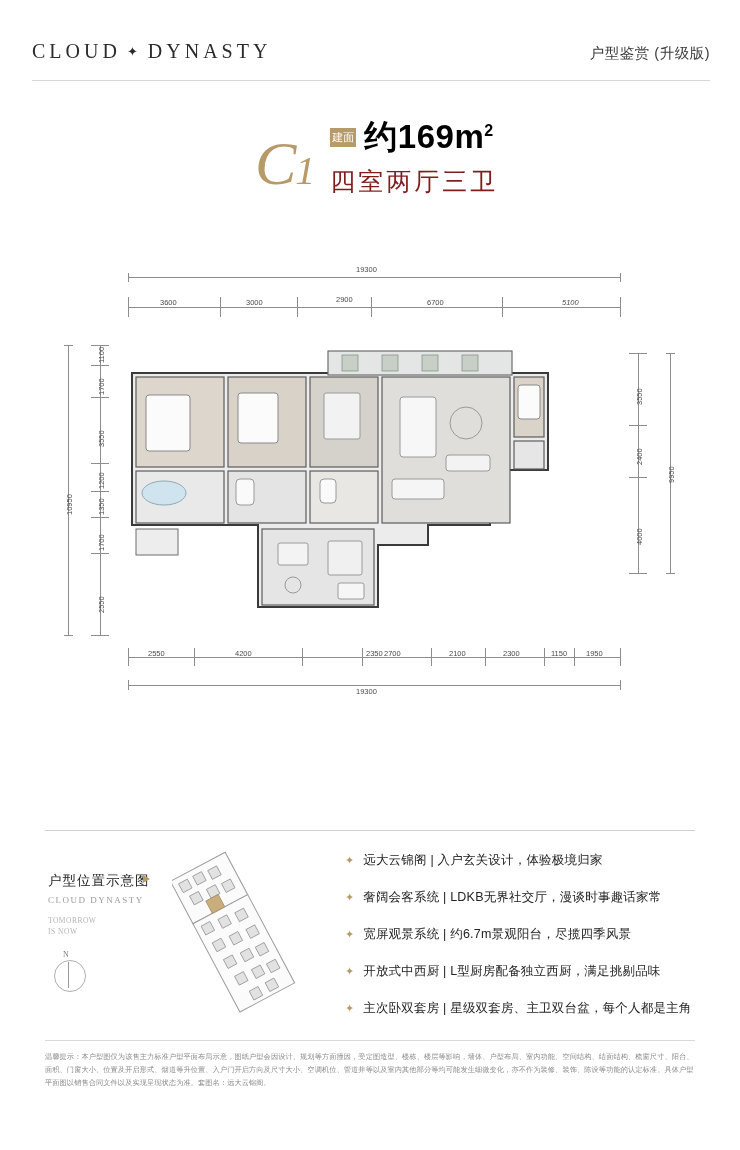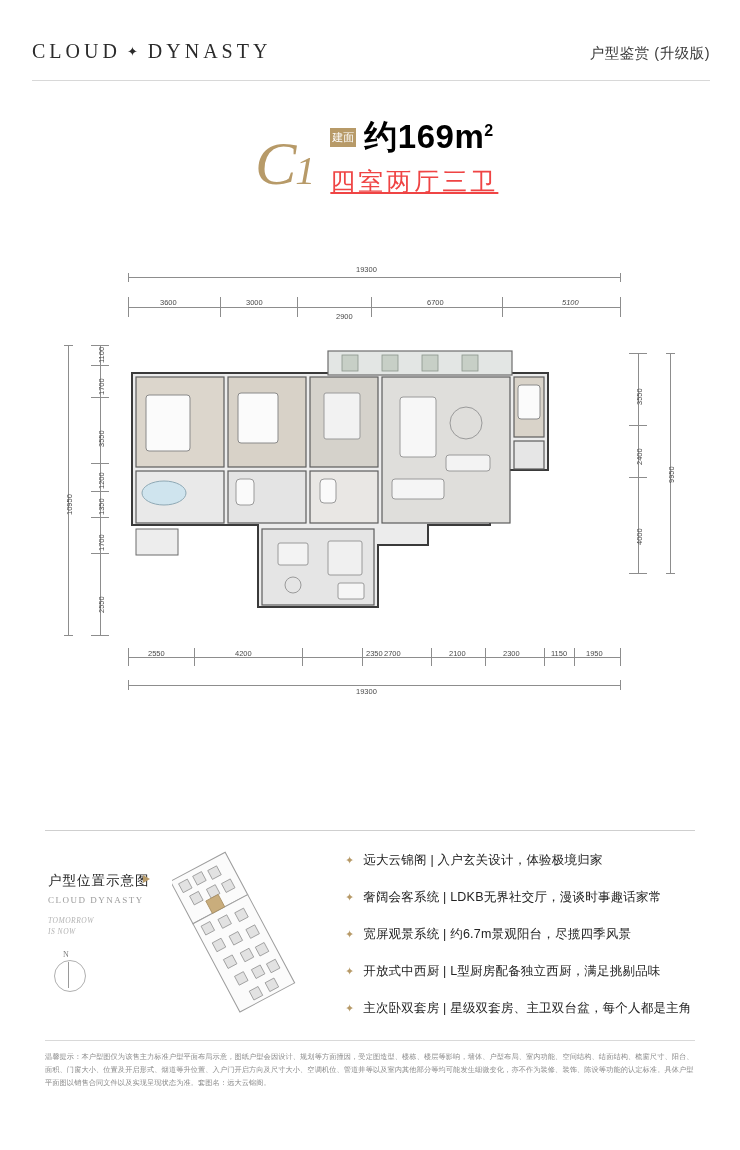--- a/index.html
+++ b/index.html
@@ -57,21 +57,21 @@
     padding:3px 2px;
     margin-right:8px;
     margin-bottom:6px;
   }
   .area{
     font-size:33px;font-weight:bold;color:#000000;line-height:1;letter-spacing:.5px;
   }
   .area sup{font-size:16px;font-weight:bold;vertical-align:super;}
   .rooms{
     margin-top:12px;
-    font-size:25px;letter-spacing:3px;color:#ef4444;text-decoration:underline;
+    font-size:25px;letter-spacing:3px;color:#7f1d1d;
   }
 
   
   .plan{
     position:absolute;left:60px;top:265px;width:620px;height:445px;
   }
   .dim-line{position:absolute;background:#8d8d8d;}
   .dim-txt{
     position:absolute;font-size:7.5px;color:#4a4a4a;
     font-family:"Liberation Sans", sans-serif;
@@ -95,21 +95,21 @@
   .loc-arrow{
     position:absolute;left:143px;top:875px;width:0;height:0;
     border-left:7px solid #b79a68;border-top:4.5px solid transparent;border-bottom:4.5px solid transparent;
   }
   .loc-en{
     position:absolute;left:48px;top:895px;font-family:"Liberation Serif", serif;
     font-size:9px;letter-spacing:1.5px;color:#9b9b9b;
   }
   .loc-en2{
     position:absolute;left:48px;top:915px;font-family:"Liberation Serif", serif;
-    font-style:italic;font-size:7.5px;letter-spacing:.5px;color:#b4b4b4;line-height:11px;
+    font-size:7.5px;letter-spacing:.5px;color:#b4b4b4;line-height:11px;
   }
   .compass{
     position:absolute;left:50px;top:952px;width:40px;height:40px;
   }
   .compass .circ{
     position:absolute;left:4px;top:8px;width:30px;height:30px;border:1px solid #b0b0b0;border-radius:50%;
   }
   .compass .needle{
     position:absolute;left:18px;top:10px;width:1px;height:26px;background:#9a9a9a;
   }
@@ -171,21 +171,21 @@
 
   <div class="dim-line" style="left:68px;top:42px;width:492px;height:1px;"></div>
   <div class="dim-line" style="left:68px;top:32px;width:1px;height:20px;"></div>
   <div class="dim-line" style="left:160px;top:32px;width:1px;height:20px;"></div>
   <div class="dim-line" style="left:237px;top:32px;width:1px;height:20px;"></div>
   <div class="dim-line" style="left:311px;top:32px;width:1px;height:20px;"></div>
   <div class="dim-line" style="left:442px;top:32px;width:1px;height:20px;"></div>
   <div class="dim-line" style="left:560px;top:32px;width:1px;height:20px;"></div>
   <div class="dim-txt" style="left:100px;top:33px;">3600</div>
   <div class="dim-txt" style="left:186px;top:33px;">3000</div>
-  <div class="dim-txt" style="left:260px;top:47px;padding-left:16px;">2900</div>
+  <div class="dim-txt" style="left:260px;top:30px;padding-left:16px;">2900</div>
   <div class="dim-txt" style="left:367px;top:33px;">6700</div>
   <div class="dim-txt" style="left:502px;top:33px;font-style:italic;">5100</div>
 
   <div class="dim-line" style="left:8px;top:80px;width:1px;height:290px;"></div>
   <div class="dim-line" style="left:4px;top:80px;width:9px;height:1px;"></div>
   <div class="dim-line" style="left:4px;top:370px;width:9px;height:1px;"></div>
   <div class="dim-txt v" style="left:5px;top:250px;">10950</div>
 
   <div class="dim-line" style="left:40px;top:80px;width:1px;height:290px;"></div>
   <div class="dim-line" style="left:31px;top:80px;width:18px;height:1px;"></div>

